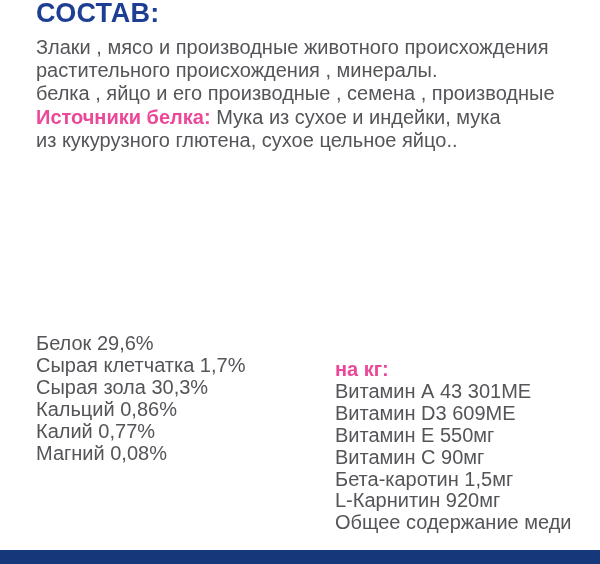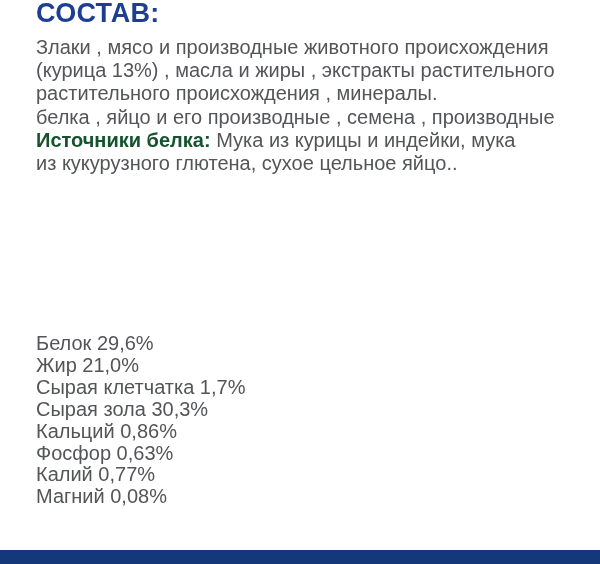--- a/index.html
+++ b/index.html
@@ -35,21 +35,21 @@
     white-space: nowrap;
   }
   .composition-paragraph {
     position: absolute;
     left: 36px;
     top: 36px;
     line-height: 23.2px;
   }
   .bold-label {
     font-weight: bold;
-    color: #14532d;
+    color: #ec4899;
   }
   .analysis-left {
     position: absolute;
     left: 36px;
     top: 333px;
     line-height: 21.9px;
   }
   .analysis-right {
     position: absolute;
     left: 335px;
@@ -67,37 +67,44 @@
 </style>
 </head>
 <body>
 
 <div class="page">
 
   <h2 id="composition-heading" class="section-heading">СОСТАВ:</h2>
 
   <div class="composition-paragraph body-text">
     <div>Злаки , мясо и производные животного происхождения</div>
-    <div>(курица 13%) , масла и жиры , экстракты растительного</div>
     <div>растительного происхождения , минералы.</div>
     <div>белка , яйцо и его производные , семена , производные</div>
     <div>
-      <span class="bold-label">Источники белка:</span><span> Мука из курицы и индейки, мука</span>
+      <span class="bold-label">Источники белка:</span><span> Мука из сухое и индейки, мука</span>
     </div>
     <div>из кукурузного глютена, сухое цельное яйцо..</div>
   </div>
 
 
   <div class="analysis-left body-text">
     <div>Белок 29,6%</div>
-    <div>Жир 21,0%</div>
     <div>Сырая клетчатка 1,7%</div>
     <div>Сырая зола 30,3%</div>
     <div>Кальций 0,86%</div>
-    <div>Фосфор 0,63%</div>
     <div>Калий 0,77%</div>
     <div>Магний 0,08%</div>
   </div>
 
+  <div class="analysis-right body-text">
+    <div class="bold-label">на кг:</div>
+    <div>Витамин А 43 301МЕ</div>
+    <div>Витамин D3 609МЕ</div>
+    <div>Витамин Е 550мг</div>
+    <div>Витамин С 90мг</div>
+    <div>Бета-каротин 1,5мг</div>
+    <div>L-Карнитин 920мг</div>
+    <div>Общее содержание меди</div>
+  </div>
 
   <div class="footer-bar"></div>
 
 </div>
 
 </body></html>

